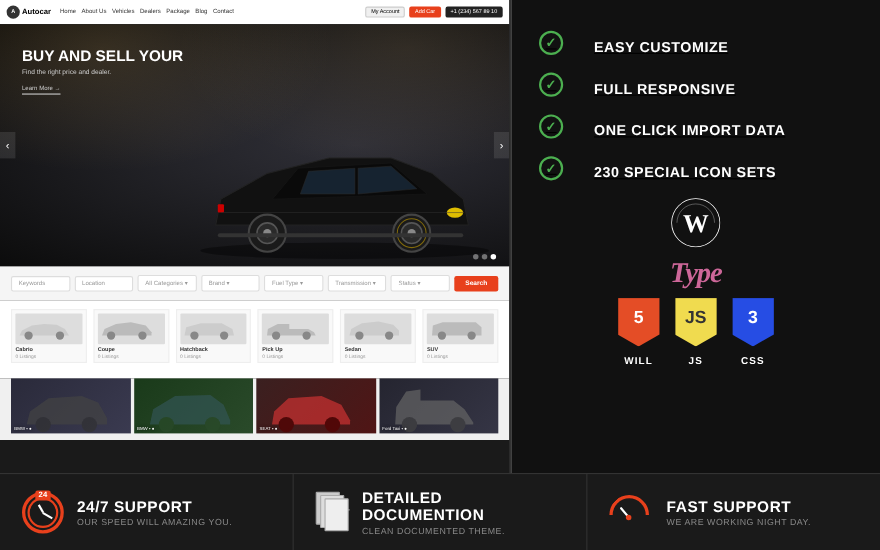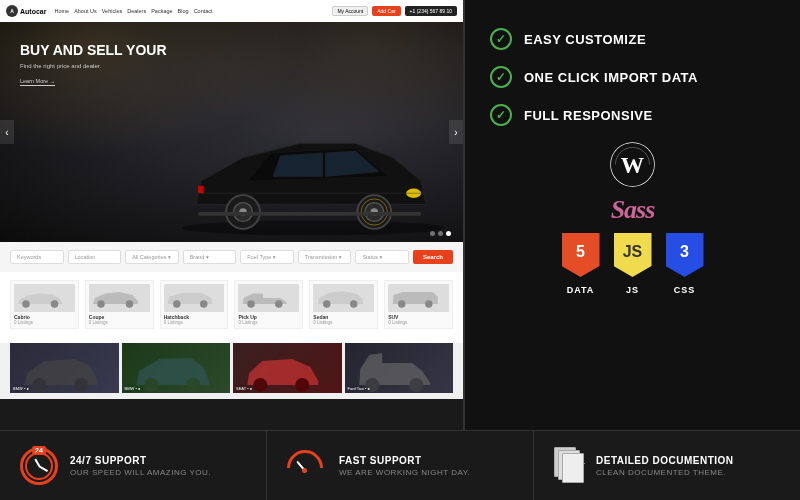--- a/index.html
+++ b/index.html
@@ -263,23 +263,24 @@
       width: 335px;
       background: #111;
       padding: 20px 25px;
       display: flex;
       flex-direction: column;
       gap: 0;
     }
 
     .feature-item {
       display: flex;
-      align-items: center;
-      gap: 12px;
+      align-items: flex-end;
+      gap: 28px;
       padding: 8px 0;
+      text-decoration: underline;
     }
 
     .check-icon {
       width: 22px;
       height: 22px;
       border-radius: 50%;
       border: 2px solid #4CAF50;
       display: flex;
       align-items: center;
       justify-content: center;
@@ -526,21 +527,21 @@
       width: 5px;
       height: 5px;
       background: #e8401c;
       border-radius: 50%;
       top: 18px;
       left: 15px;
     }
 
     .bottom-text-wrap {}
     .bottom-title {
-      font-size: 10px;
+      font-size: 14px;
       font-weight: 900;
       color: white;
       text-transform: uppercase;
       letter-spacing: 0.5px;
     }
     .bottom-sub {
       font-size: 8px;
       color: #888;
       text-transform: uppercase;
       letter-spacing: 0.5px;
@@ -768,41 +769,45 @@
 
   <div class="features-panel">
 
     <div id="features-list">
       <div class="feature-item">
         <div class="check-icon"></div>
         <span class="feature-text">EASY CUSTOMIZE</span>
       </div>
       <div class="feature-item">
         <div class="check-icon"></div>
-        <span class="feature-text">ONE CLICK IMPORT DATA</span>
+        <span class="feature-text">FULL RESPONSIVE</span>
       </div>
       <div class="feature-item">
         <div class="check-icon"></div>
-        <span class="feature-text">FULL RESPONSIVE</span>
+        <span class="feature-text">ONE CLICK IMPORT DATA</span>
+      </div>
+      <div class="feature-item">
+        <div class="check-icon"></div>
+        <span class="feature-text">230 SPECIAL ICON SETS</span>
       </div>
     </div>
 
     <div class="tech-logos">
 
       <svg class="wp-logo" viewBox="0 0 100 100" xmlns="http://www.w3.org/2000/svg">
         <circle cx="50" cy="50" r="48" fill="none" stroke="white" stroke-width="3"></circle>
         <circle cx="50" cy="50" r="48" fill="#111"></circle>
 
         <text x="50" y="68" text-anchor="middle" font-size="52" font-weight="900" fill="white" font-family="serif">W</text>
 
         <path d="M12,50 A38,38 0 0,1 88,50" fill="none" stroke="white" stroke-width="2" opacity="0.3"></path>
       </svg>
 
       <div class="sass-jquery-row">
-        <span class="sass-text">Sass</span>
+        <span class="sass-text">Type</span>
       </div>
 
       <div class="html-js-css-row">
 
         <div class="shield-badge">
           <div class="shield-html">
             <span class="shield-number">5</span>
           </div>
         </div>
 
@@ -813,21 +818,21 @@
         </div>
 
         <div class="shield-badge">
           <div class="shield-css">
             <span class="shield-number">3</span>
           </div>
         </div>
       </div>
 
       <div class="shield-label-row">
-        <span class="shield-label">DATA</span>
+        <span class="shield-label">WILL</span>
         <span class="shield-label">JS</span>
         <span class="shield-label">CSS</span>
       </div>
     </div>
   </div>
 </div>
 
 <div class="bottom-bar">
 
   <div class="bottom-item">
@@ -836,34 +841,20 @@
         <span class="clock-24">24</span>
         <div class="clock-inner">
           <div class="clock-hand-h"></div>
           <div class="clock-hand-m"></div>
         </div>
       </div>
     </div>
     <div class="bottom-text-wrap">
       <div class="bottom-title">24/7 SUPPORT</div>
       <div class="bottom-sub">OUR SPEED WILL AMAZING YOU.</div>
-    </div>
-  </div>
-
-  <div class="bottom-item">
-    <div class="bottom-icon-wrap">
-      <div class="speed-icon">
-        <div class="speed-circle"></div>
-        <div class="speed-arrow"></div>
-        <div class="speed-dot"></div>
-      </div>
-    </div>
-    <div class="bottom-text-wrap">
-      <div class="bottom-title">FAST SUPPORT</div>
-      <div class="bottom-sub">WE ARE WORKING NIGHT DAY.</div>
     </div>
   </div>
 
   <div class="bottom-item">
     <div class="bottom-icon-wrap">
       <div class="doc-icon">
         <div class="doc-page"></div>
         <div class="doc-page">
           <div class="doc-line" style="top:8px;width:10px;"></div>
           <div class="doc-line" style="top:12px;width:14px;"></div>
@@ -871,13 +862,27 @@
           <div class="doc-line" style="top:20px;width:10px;"></div>
         </div>
         <div class="doc-page"></div>
       </div>
     </div>
     <div class="bottom-text-wrap">
       <div class="bottom-title">DETAILED DOCUMENTION</div>
       <div class="bottom-sub">CLEAN DOCUMENTED THEME.</div>
     </div>
   </div>
+
+  <div class="bottom-item">
+    <div class="bottom-icon-wrap">
+      <div class="speed-icon">
+        <div class="speed-circle"></div>
+        <div class="speed-arrow"></div>
+        <div class="speed-dot"></div>
+      </div>
+    </div>
+    <div class="bottom-text-wrap">
+      <div class="bottom-title">FAST SUPPORT</div>
+      <div class="bottom-sub">WE ARE WORKING NIGHT DAY.</div>
+    </div>
+  </div>
 </div>
 
 </body></html>

